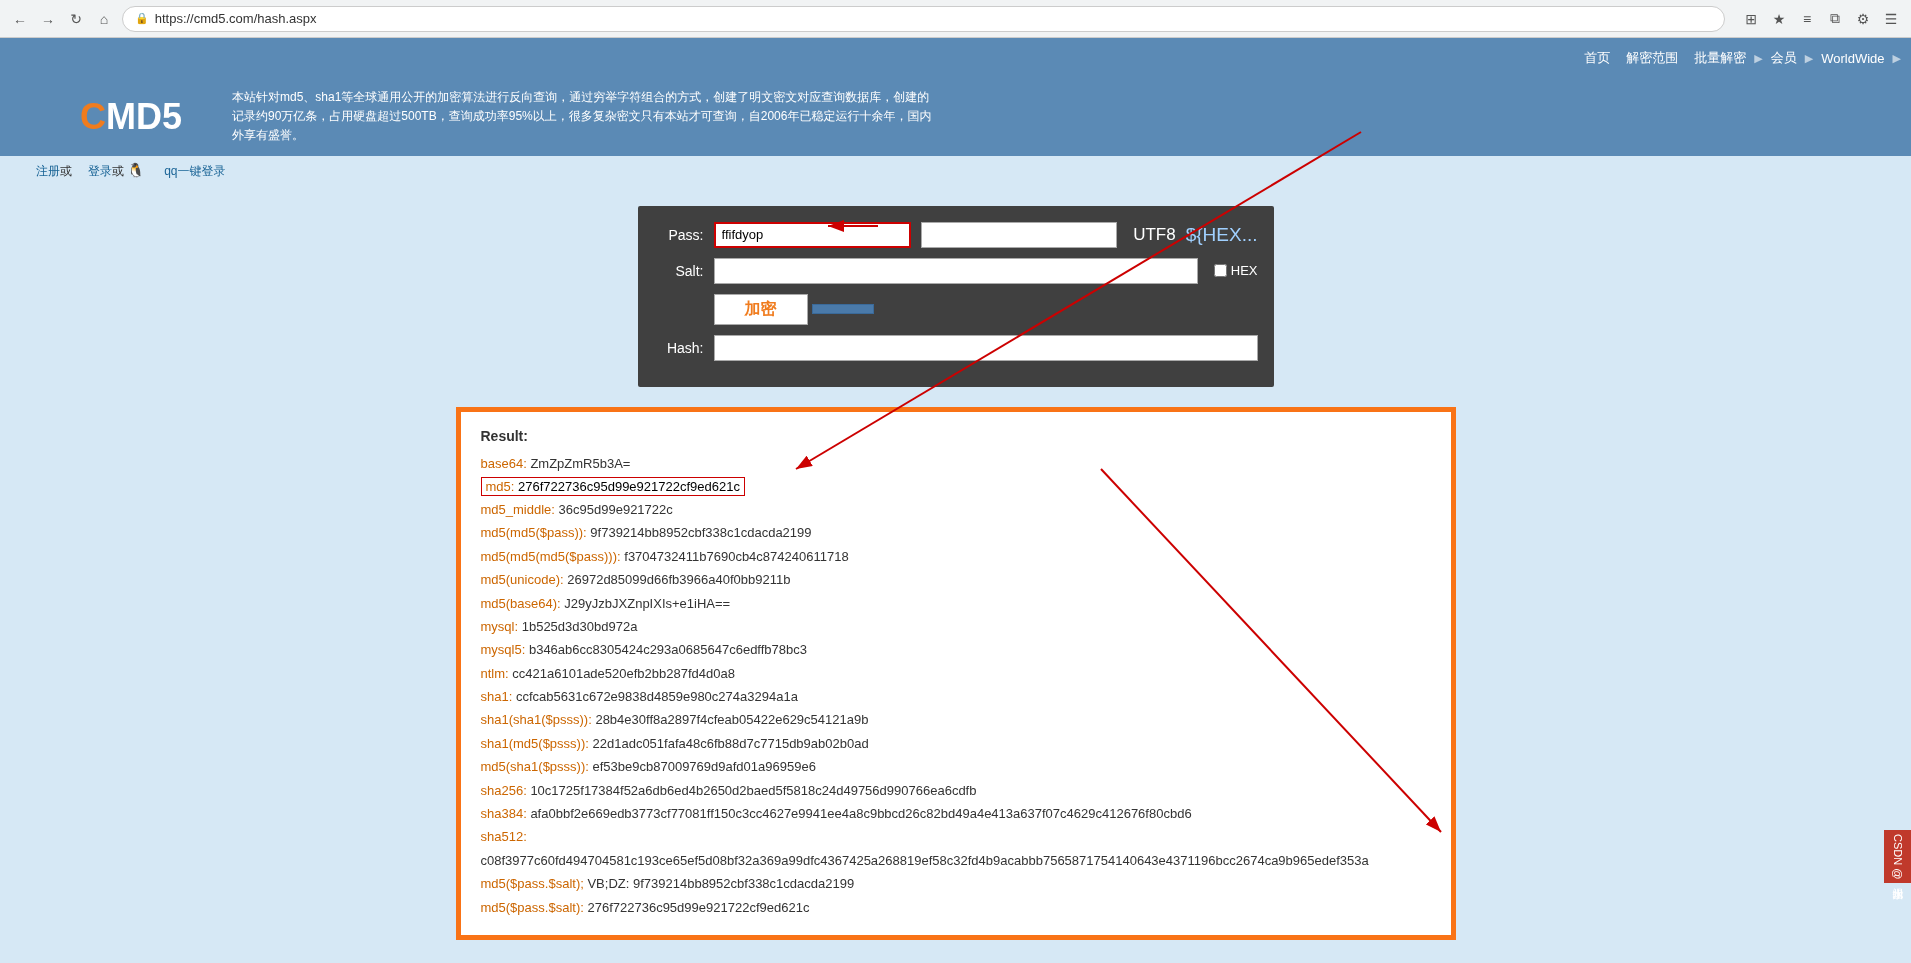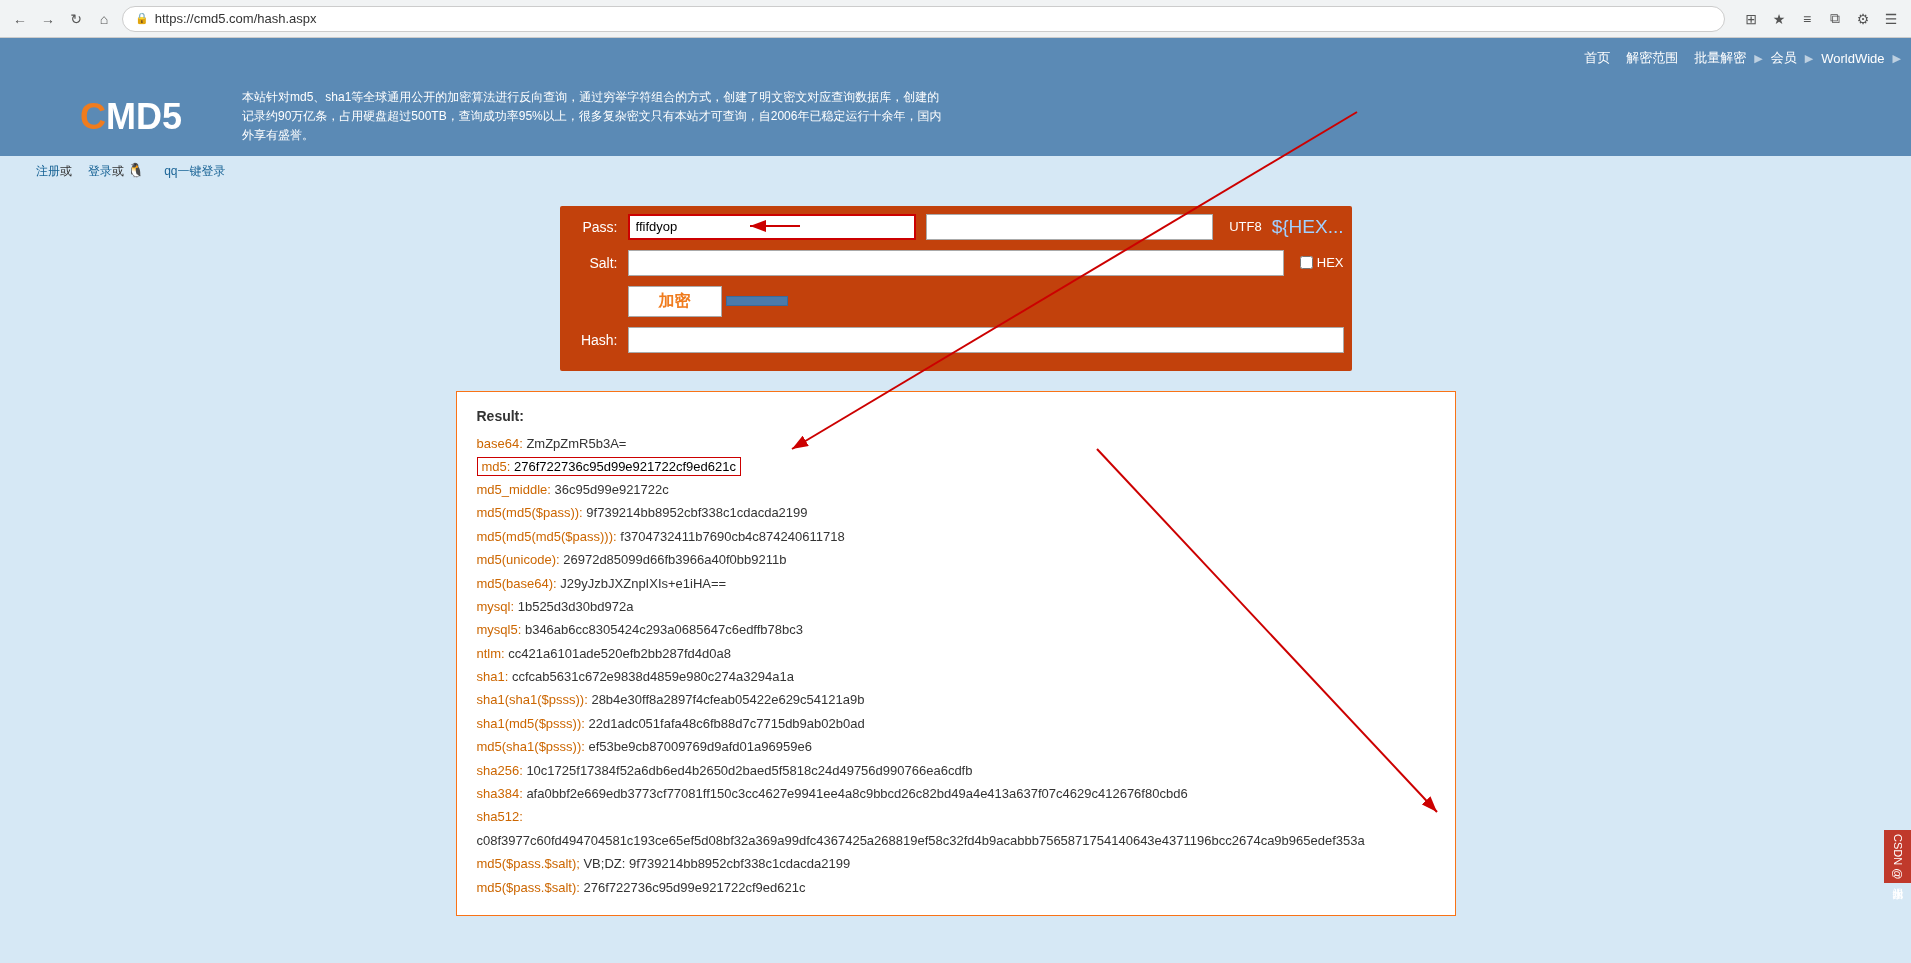--- a/index.html
+++ b/index.html
@@ -63,21 +63,21 @@
       padding: 0 8px;
     }
     .top-nav .nav-divider { color: rgba(255,255,255,0.4); }
 
     
     .site-header {
       background: #5b8ab5;
       padding: 10px 20px 10px 80px;
       display: flex;
       align-items: center;
-      gap: 32px;
+      gap: 22px;
     }
     .logo {
       font-size: 36px;
       font-weight: bold;
       color: white;
       min-width: 130px;
     }
     .logo span.c-letter { color: #f07c1e; }
     .logo span.md5-text { color: white; }
     .site-description {
@@ -98,24 +98,24 @@
     .login-bar .qq-icon { color: #f07c1e; font-size: 14px; }
 
     
     .main-content {
       background: #d6e8f5;
       padding: 20px 0;
     }
 
     
     .form-panel {
-      background: #c2410c;
-      width: 792px;
+      background: #404040;
+      width: 636px;
       margin: 0 auto 20px auto;
-      padding: 8px;
+      padding: 16px;
       border-radius: 2px;
       position: relative;
     }
     .form-row {
       display: flex;
       align-items: center;
       margin-bottom: 10px;
       gap: 10px;
     }
     .form-label {
@@ -134,21 +134,21 @@
       outline: none;
     }
     .form-input.normal-border {
       border: 1px solid #aaa;
     }
     .form-input.no-border {
       border: 1px solid #aaa;
     }
     .utf8-label {
       color: white;
-      font-size: 13px;
+      font-size: 17px;
       margin-left: 6px;
       white-space: nowrap;
     }
     .hex-option {
       color: white;
       font-size: 13px;
       display: flex;
       align-items: center;
       gap: 4px;
       margin-left: 6px;
@@ -172,21 +172,21 @@
       border: 1px solid #3a6a9a;
       color: white;
       font-size: 14px;
       padding: 4px 30px;
       cursor: pointer;
     }
 
     
     .result-panel {
       background: white;
-      border: 1px solid #f97316;
+      border: 5px solid #f97316;
       width: 1000px;
       margin: 0 auto;
       padding: 16px 20px;
       min-height: 400px;
       position: relative;
     }
     .result-title {
       font-size: 14px;
       font-weight: bold;
       color: #333;

